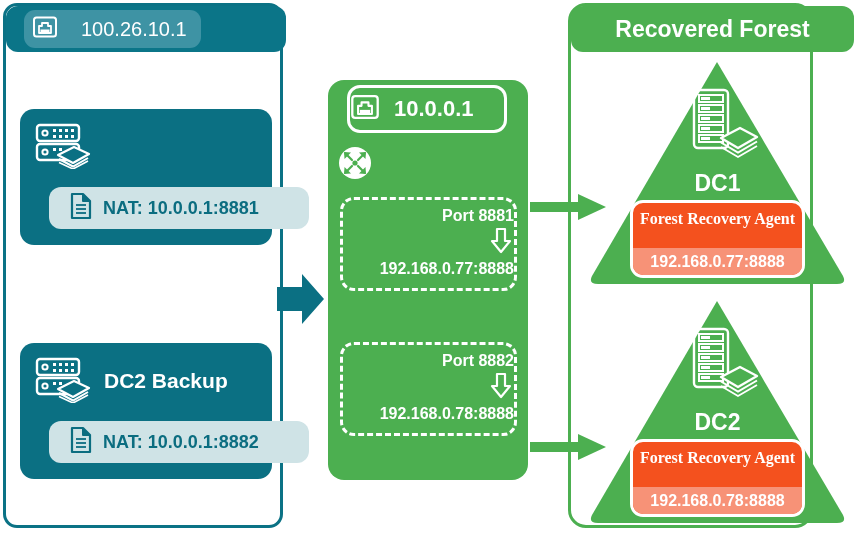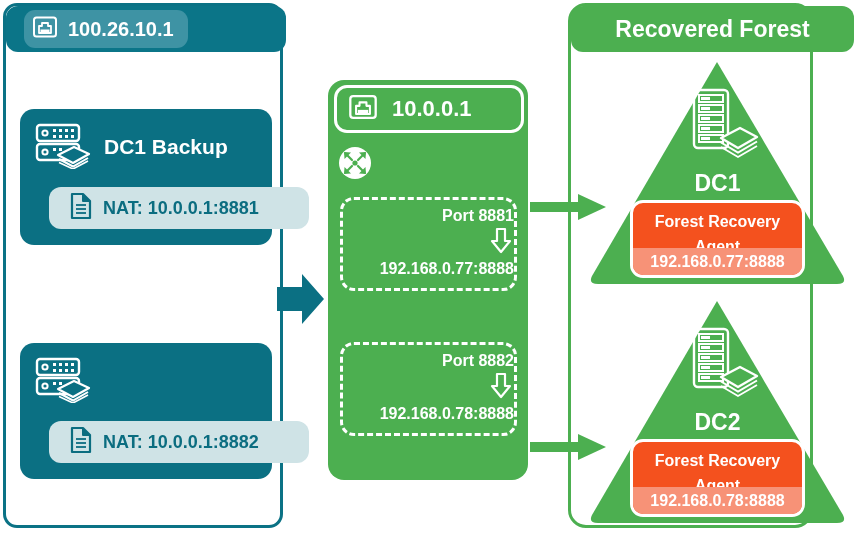--- a/index.html
+++ b/index.html
@@ -8,43 +8,43 @@
 
   
   .rmad-panel{position:absolute;left:3px;top:3px;width:280px;height:525px;
     border:3px solid #0b7285;border-radius:14px;background:#ffffff;box-sizing:border-box;}
   .rmad-header{position:absolute;left:0px;top:0px;width:280px;height:46px;
     background:#0b7588;border-radius:12px;box-sizing:border-box;
     display:flex;align-items:center;padding-left:18px;gap:14px;}
   .rmad-title{color:#ffffff;font-size:25px;font-weight:bold;letter-spacing:.2px;}
   .rmad-ip-pill{display:flex;align-items:center;gap:10px;background:#3e93a4;
     border-radius:11px;padding:4px 14px 4px 8px;height:38px;box-sizing:border-box;}
-  .rmad-ip-text{color:#ffffff;font-size:20px;font-weight:bold;}
+  .rmad-ip-text{color:#ffffff;font-size:20px;font-weight:normal;margin-left:13px;}
 
   
   .dc-backup{position:absolute;left:14px;width:252px;height:136px;
     background:#0b7083;border-radius:14px;box-sizing:border-box;}
   .dc-backup.first{top:103px;}
   .dc-backup.second{top:337px;}
   .dc-backup-head{display:flex;align-items:center;gap:12px;padding:12px 0 0 14px;}
   .dc-backup-title{color:#ffffff;font-size:21px;font-weight:bold;}
   .nat-pill{position:absolute;left:17px;bottom:16px;width:260px;height:42px;
     background:#cfe3e6;border-radius:12px;display:flex;align-items:center;
     gap:10px;padding-left:20px;box-sizing:border-box;margin-left:12px;}
   .nat-pill-text{color:#0b6d80;font-size:18px;font-weight:bold;}
 
   
   .teal-arrow{position:absolute;left:277px;top:268px;width:48px;height:62px;}
 
   
   .nat-panel{position:absolute;left:328px;top:80px;width:200px;height:400px;
     background:#4caf50;border-radius:16px;box-sizing:border-box;}
-  .nat-ip-pill{position:absolute;left:6px;top:5px;width:190px;height:48px;
+  .nat-ip-pill{position:absolute;left:19px;top:5px;width:160px;height:48px;
     border:3px solid #ffffff;border-radius:13px;box-sizing:border-box;
-    display:flex;align-items:center;gap:14px;padding-left:11px;}
+    display:flex;align-items:center;gap:14px;padding-left:0;}
   .nat-ip-text{color:#ffffff;font-size:22px;font-weight:bold;}
   .nat-rules-row{position:absolute;left:10px;top:66px;display:flex;align-items:center;gap:13px;}
   .nat-rules-text{color:#ffffff;font-size:23px;font-weight:bold;}
 
   .rule-box{position:absolute;left:12px;width:177px;height:94px;
     border:3px dashed #ffffff;border-radius:14px;box-sizing:border-box;
     display:flex;flex-direction:column;align-items:flex-end;justify-content:flex-start;padding-top:7px;}
   .rule-box.r1{top:117px;}
   .rule-box.r2{top:262px;}
   .rule-port{color:#ffffff;font-size:16px;font-weight:bold;}
@@ -62,22 +62,22 @@
   .dc-tri-wrap{position:absolute;width:265px;height:230px;}
   .dc-tri-wrap.t1{left:585px;top:58px;}
   .dc-tri-wrap.t2{left:585px;top:297px;}
   .tri-svg{position:absolute;left:0;top:0;}
   .dc-icon{position:absolute;left:105px;top:28px;}
   .dc-label{position:absolute;width:265px;top:112px;text-align:center;
     color:#ffffff;font-size:23px;font-weight:bold;}
   .agent-box{position:absolute;left:45px;top:142px;width:175px;height:78px;
     background:#f4511e;border:3px solid #ffffff;border-radius:13px;box-sizing:border-box;
     display:flex;flex-direction:column;align-items:center;}
-  .agent-title{color:#ffffff;font-size:16px;font-weight:bold;line-height:25px;
-    text-align:center;padding-top:6px;}
+  .agent-title{color:#ffffff;font-size:16px;font-weight:bold;line-height:20px;
+    text-align:center;padding-top:6px;font-family:Liberation Serif, serif;}
   .agent-ip{position:absolute;left:0;bottom:0;width:169px;height:27px;
     background:#f79277;border-radius:0 0 10px 10px;color:#ffffff;font-size:16px;
     font-weight:bold;display:flex;align-items:center;justify-content:center;}
 
   .green-arrow{position:absolute;width:78px;height:34px;}
   .green-arrow.g1{left:530px;top:190px;}
   .green-arrow.g2{left:530px;top:430px;}
 </style>
 </head>
 <body>
@@ -116,21 +116,20 @@
           <circle cx="11" cy="31" r="2.6" fill="none" stroke="#ffffff" stroke-width="2"></circle>
           <g fill="#ffffff">
             <rect x="19" y="27" width="3" height="3"></rect>
               <rect x="25" y="27" width="3" height="3"></rect>
           </g>
           <path d="M24 34 L40 26 L55 33 L39 42 Z" fill="#0b7083" stroke="#ffffff" stroke-width="2.2" stroke-linejoin="round"></path>
           <path d="M25 38 L39 45.5 L54 37" fill="none" stroke="#ffffff" stroke-width="2"></path>
           <path d="M25 41.5 L39 48 L54 40" fill="none" stroke="#ffffff" stroke-width="1.6"></path>
         </svg>
       </span>
-      <span class="dc-backup-title">DC1 Backup</span>
     </div>
     <div class="nat-pill">
       <span>
         <svg width="24" height="28" viewBox="0 0 24 28">
           <path d="M3 2 L14 2 L21 9 L21 26 L3 26 Z" fill="none" stroke="#0b6d80" stroke-width="2.2" stroke-linejoin="round"></path>
           <path d="M14 2 L14 9 L21 9" fill="#0b6d80" stroke="#0b6d80" stroke-width="2" stroke-linejoin="round"></path>
           <g stroke="#0b6d80" stroke-width="1.8">
             <line x1="7" y1="13" x2="17" y2="13"></line>
               <line x1="7" y1="17" x2="17" y2="17"></line>
               <line x1="7" y1="21" x2="17" y2="21"></line>
@@ -161,20 +160,21 @@
           <circle cx="11" cy="31" r="2.6" fill="none" stroke="#ffffff" stroke-width="2"></circle>
           <g fill="#ffffff">
             <rect x="19" y="27" width="3" height="3"></rect>
               <rect x="25" y="27" width="3" height="3"></rect>
           </g>
           <path d="M24 34 L40 26 L55 33 L39 42 Z" fill="#0b7083" stroke="#ffffff" stroke-width="2.2" stroke-linejoin="round"></path>
           <path d="M25 38 L39 45.5 L54 37" fill="none" stroke="#ffffff" stroke-width="2"></path>
           <path d="M25 41.5 L39 48 L54 40" fill="none" stroke="#ffffff" stroke-width="1.6"></path>
         </svg>
       </span>
+      <span class="dc-backup-title">DC2 Backup</span>
     </div>
     <div class="nat-pill">
       <span>
         <svg width="24" height="28" viewBox="0 0 24 28">
           <path d="M3 2 L14 2 L21 9 L21 26 L3 26 Z" fill="none" stroke="#0b6d80" stroke-width="2.2" stroke-linejoin="round"></path>
           <path d="M14 2 L14 9 L21 9" fill="#0b6d80" stroke="#0b6d80" stroke-width="2" stroke-linejoin="round"></path>
           <g stroke="#0b6d80" stroke-width="1.8">
             <line x1="7" y1="13" x2="17" y2="13"></line>
               <line x1="7" y1="17" x2="17" y2="17"></line>
               <line x1="7" y1="21" x2="17" y2="21"></line>

